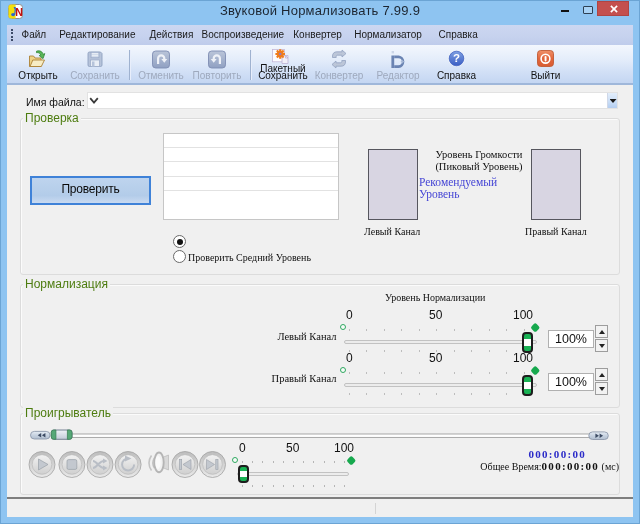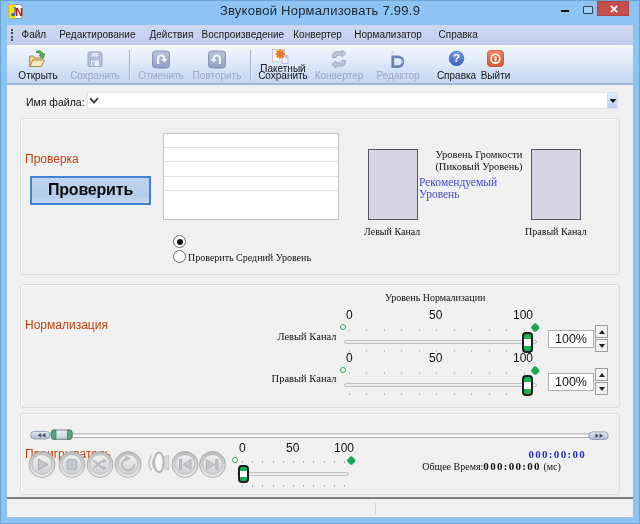--- a/index.html
+++ b/index.html
@@ -53,25 +53,25 @@
 #combo .drop:after { content:""; position:absolute; left:1.5px; top:6px;
   width:7px; height:4px; background:#1a1a1a;
   clip-path:polygon(0 0,100% 0,50% 100%); }
 
 
 .group { position:absolute; }
 .gframe { position:absolute; left:0; top:0; right:0; bottom:0;
   border:1px solid #dcdcdc; border-radius:3px;
   box-shadow:inset 1px 1px 0 rgba(255,255,255,.7); }
 .group > .glabel { position:absolute; left:3px; top:-7.5px; background:#f0f0f0;
-  padding:0 2px; font-size:12px; color:#c2410c;margin-top:41px; }
-
-
-.bigbtn { position:absolute; font-size:16px; letter-spacing:-0.2px; color:#0a0a0a; text-align:center;
-  background:linear-gradient(180deg,#bed4ee 0%,#b3cce9 70%,#c9daf1 100%);font-weight:bold; }
+  padding:0 2px; font-size:12px; color:#4d7c0f; }
+
+
+.bigbtn { position:absolute; font-size:12px; letter-spacing:-0.2px; color:#0a0a0a; text-align:center;
+  background:linear-gradient(180deg,#bed4ee 0%,#b3cce9 70%,#c9daf1 100%); }
 
 
 #proptable { position:absolute; left:143px; top:15px; width:176px; height:87px;
   background:#fff; border:1px solid #c6c6c6; }
 #proptable .hdr { height:14px; border-bottom:1px solid #d2d2d2;
   font-size:10px; font-weight:bold; color:#2222cc; padding-left:4px; line-height:14px; }
 #proptable .row { height:14.2px; border-bottom:1px solid #e2e2e2; }
 
 
 .radio { position:absolute; width:13px; height:13px; border:1px solid #696969;
@@ -225,21 +225,21 @@
             <stop offset="0" stop-color="#7fa0e2"></stop>
                 <stop offset="1" stop-color="#3a5ec4"></stop>
           </linearGradient>
             </defs>
           <circle cx="8.5" cy="8.5" r="8.3" fill="#eff3fa"></circle>
           <circle cx="8.5" cy="8.5" r="7.3" fill="url(#hg)" stroke="#3558bc" stroke-width="0.7"></circle>
           <text x="8.5" y="12.4" font-size="11.5" font-weight="bold" fill="#fff" text-anchor="middle" font-family="Liberation Sans">?</text>
         </svg>
         <div class="cap">Справка</div>
       </div>
-      <div class="tbtn" style="left:466px;width:45px">
+      <div class="tbtn" style="left:516px;width:45px">
         <svg width="17" height="17" viewBox="0 0 17 17" id="icoexit" style="margin-top:1px">
           <defs>
               <linearGradient id="eg" x1="0" y1="0" x2="0" y2="1">
             <stop offset="0" stop-color="#ef9068"></stop>
                 <stop offset="0.5" stop-color="#e2663c"></stop>
                 <stop offset="1" stop-color="#d95c32"></stop>
           </linearGradient>
             </defs>
           <rect x="0.5" y="0.5" width="16" height="16" rx="3.2" fill="url(#eg)" stroke="#c05a34" stroke-width="0.9"></rect>
           <circle cx="8.5" cy="8.7" r="4.4" fill="none" stroke="#fff" stroke-width="1.6"></circle>
@@ -398,21 +398,21 @@
       <div class="snum" style="left:219px;top:28.5px">0</div>
       <div class="snum" style="left:266px;top:28.5px">50</div>
       <div class="snum" style="left:314px;top:28.5px">100</div>
       <div class="ring" style="left:212px;top:44px"></div>
       <div class="gdot" style="left:328px;top:44px"></div>
       <div class="ticks" style="left:222px;top:48px;width:103px;background:repeating-linear-gradient(to right,#b5b5b5 0 1px,transparent 1px 10.2px)"></div>
       <div class="ticks" style="left:222px;top:72px;width:103px;background:repeating-linear-gradient(to right,#b5b5b5 0 1px,transparent 1px 10.2px)"></div>
       <div class="groove" style="left:217px;top:59px;width:112px"></div>
       <div class="thumb" style="left:218px;top:52px;height:18px"></div>
       <div class="rlabel" style="left:403px;top:35px;width:163px;text-align:right;color:#2a2ac8;font-weight:bold;font-size:11px;letter-spacing:1.3px">000:00:00</div>
-      <div class="rlabel" style="left:365px;top:46.5px;width:213px;text-align:center">Общее Время:<b style="font-size:11px;letter-spacing:1.3px">000:00:00</b><span style="letter-spacing:0"> (мс)</span></div>
+      <div class="rlabel" style="left:386px;top:46.5px;width:213px;text-align:right">Общее Время:<b style="font-size:11px;letter-spacing:1.3px">000:00:00</b><span style="letter-spacing:0"> (мс)</span></div>
     </div>
 
     <div id="statusline"></div>
     <div id="statusbar">
         <div class="sep"></div>
       </div>
   </div>
 </div>
 
 </body></html>

